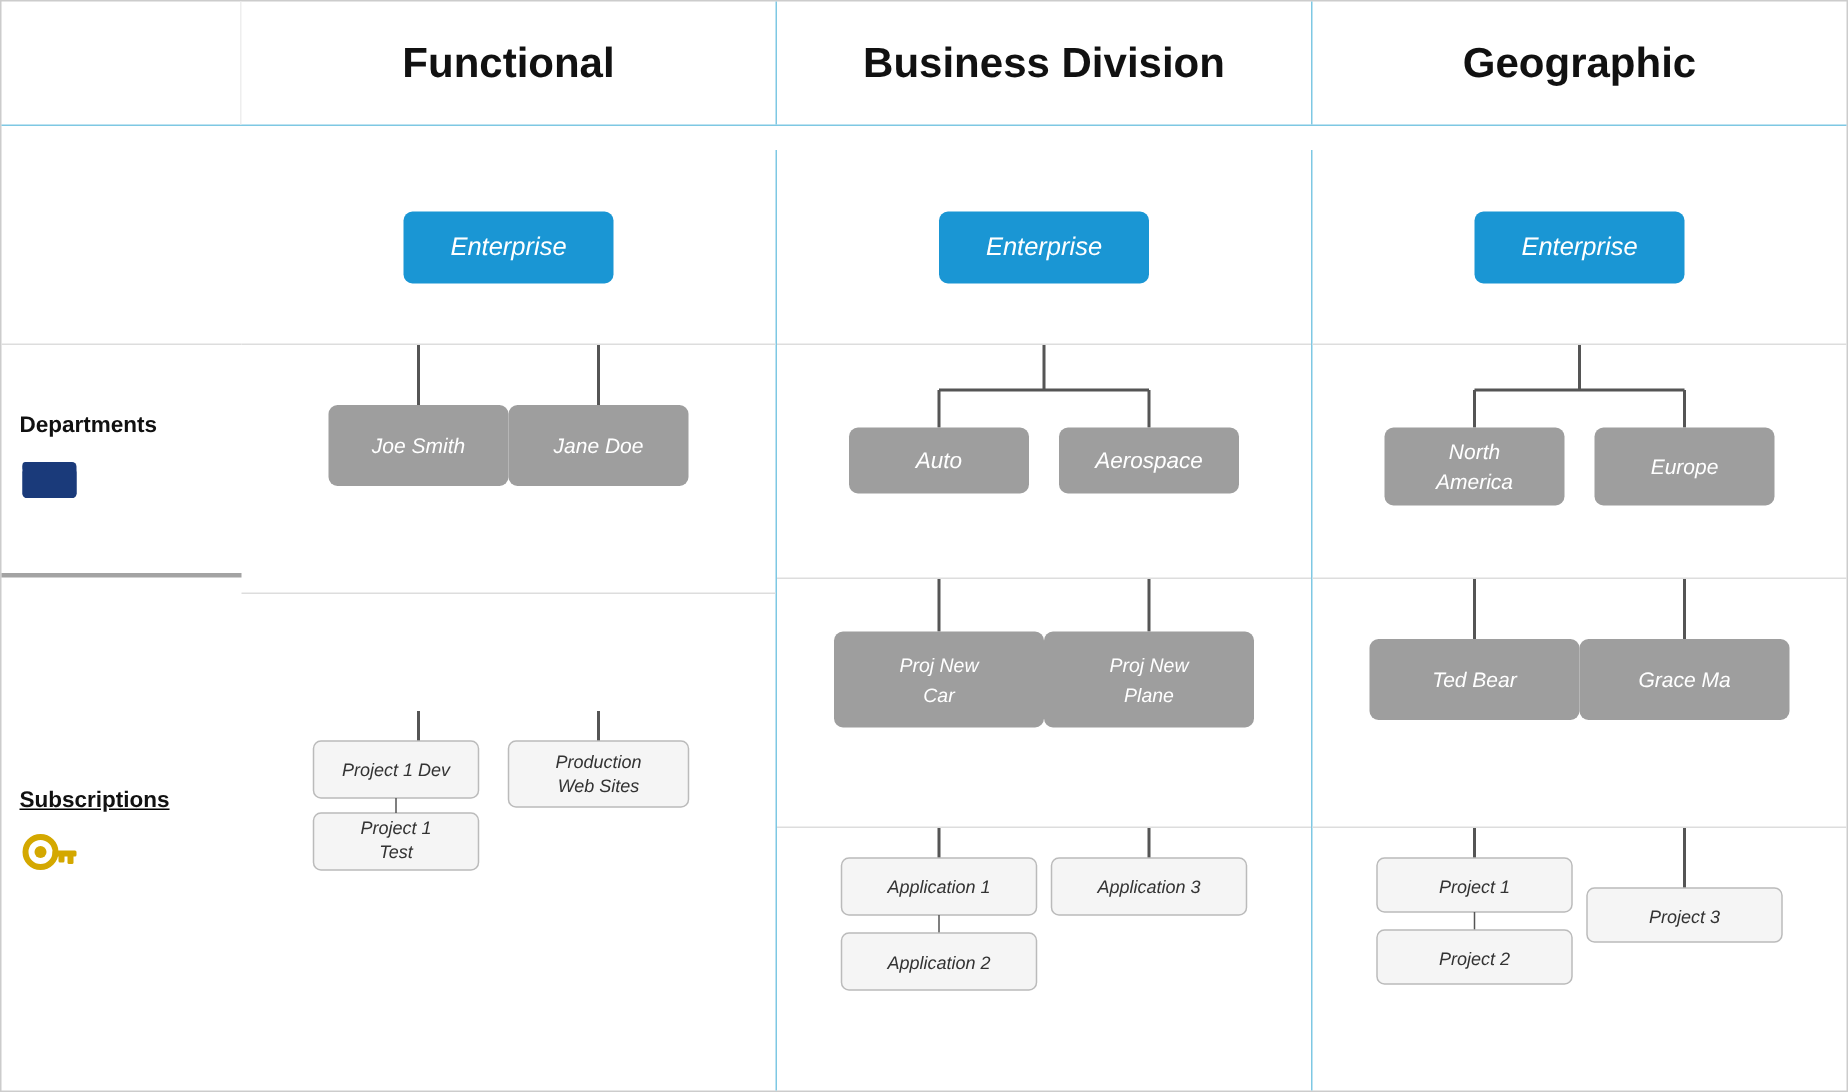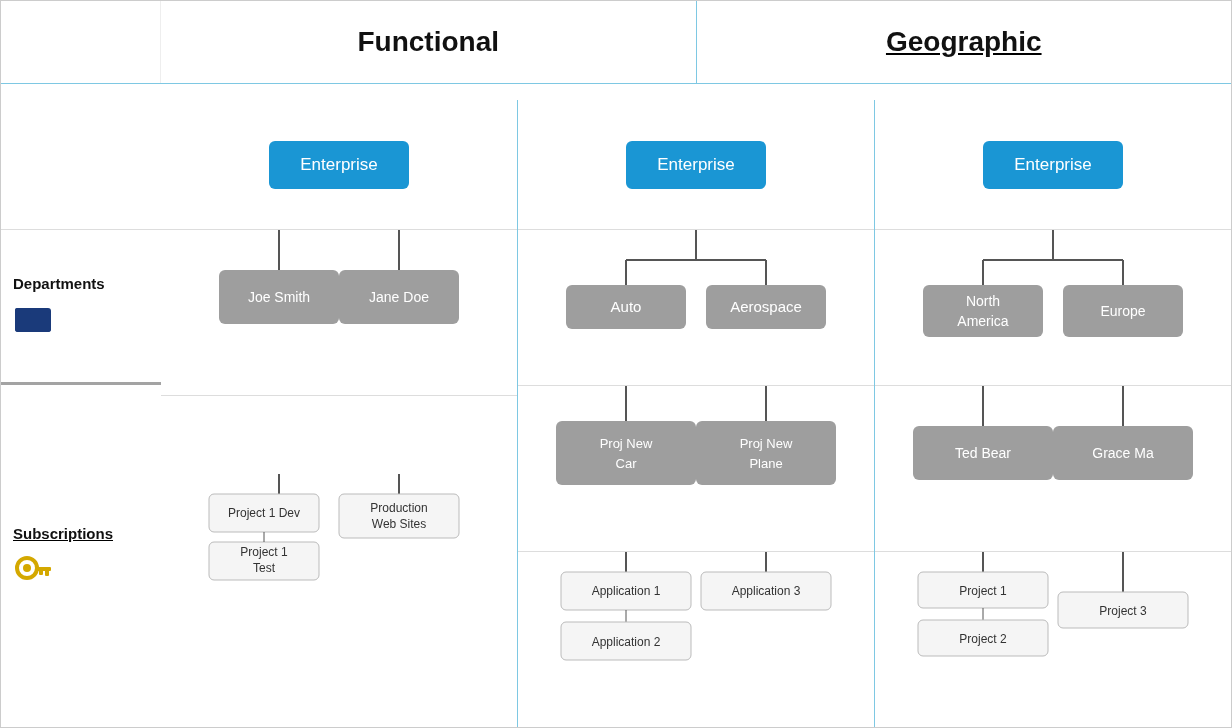--- a/index.html
+++ b/index.html
@@ -31,21 +31,21 @@
       border-right: 1px solid #eee;
       flex-shrink: 0;
     }
     .header-col {
       flex: 1;
       display: flex;
       align-items: center;
       justify-content: center;
       border-right: 1px solid #7ec8e3;
     }
-    .header-col:last-child { border-right: none; text-decoration: underline; }
+    .header-col:last-child { border-right: none; }
     .header-title {
       font-size: 28px;
       font-weight: bold;
       color: #111;
     }
 
     
     .content-area {
       flex: 1;
       display: flex;
@@ -92,20 +92,21 @@
     }
     .col:last-child { border-right: none; }
 
     .col-section {
       flex: 1;
       border-bottom: 1px solid #ddd;
       display: flex;
       align-items: center;
       justify-content: center;
       padding: 8px;
+      font-style: italic;
     }
     .col-section:last-child { border-bottom: none; }
 
     
     .enterprise-section {
       display: flex;
       align-items: center;
       justify-content: center;
     }
 
@@ -131,20 +132,23 @@
   </style>
 </head>
 <body>
 
 <div class="page">
 
   <div class="header-row">
     <div class="header-sidebar"></div>
     <div class="header-col">
       <span class="header-title">Functional</span>
+    </div>
+    <div class="header-col">
+      <span class="header-title">Business Division</span>
     </div>
     <div class="header-col">
       <span class="header-title">Geographic</span>
     </div>
   </div>
 
   <div class="content-area">
 
     <div class="sidebar">
 

